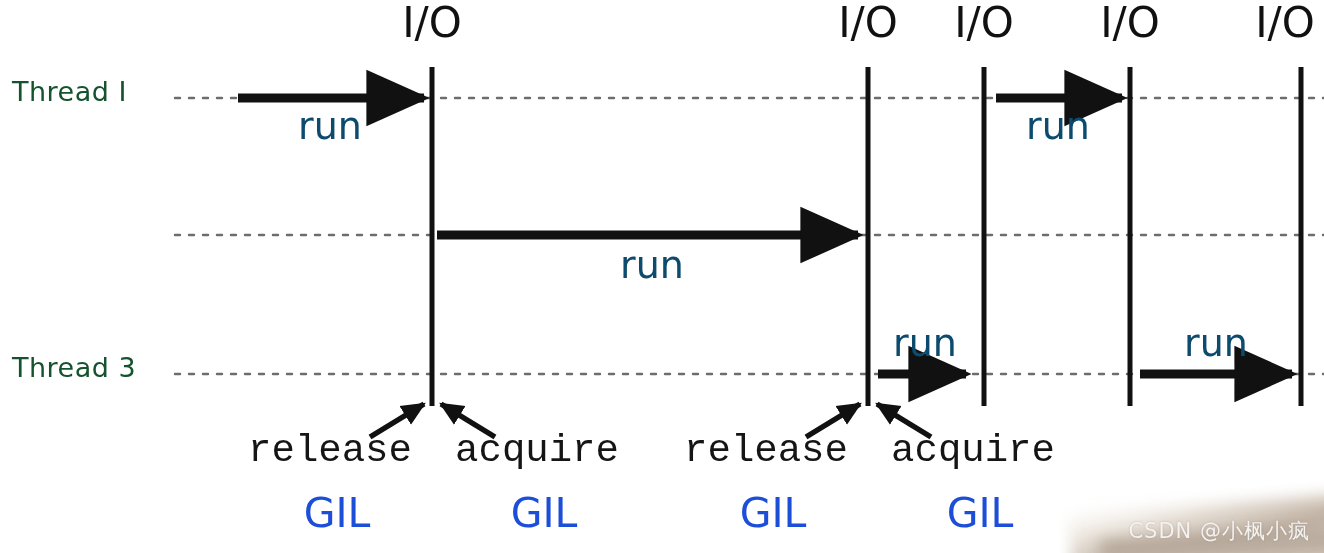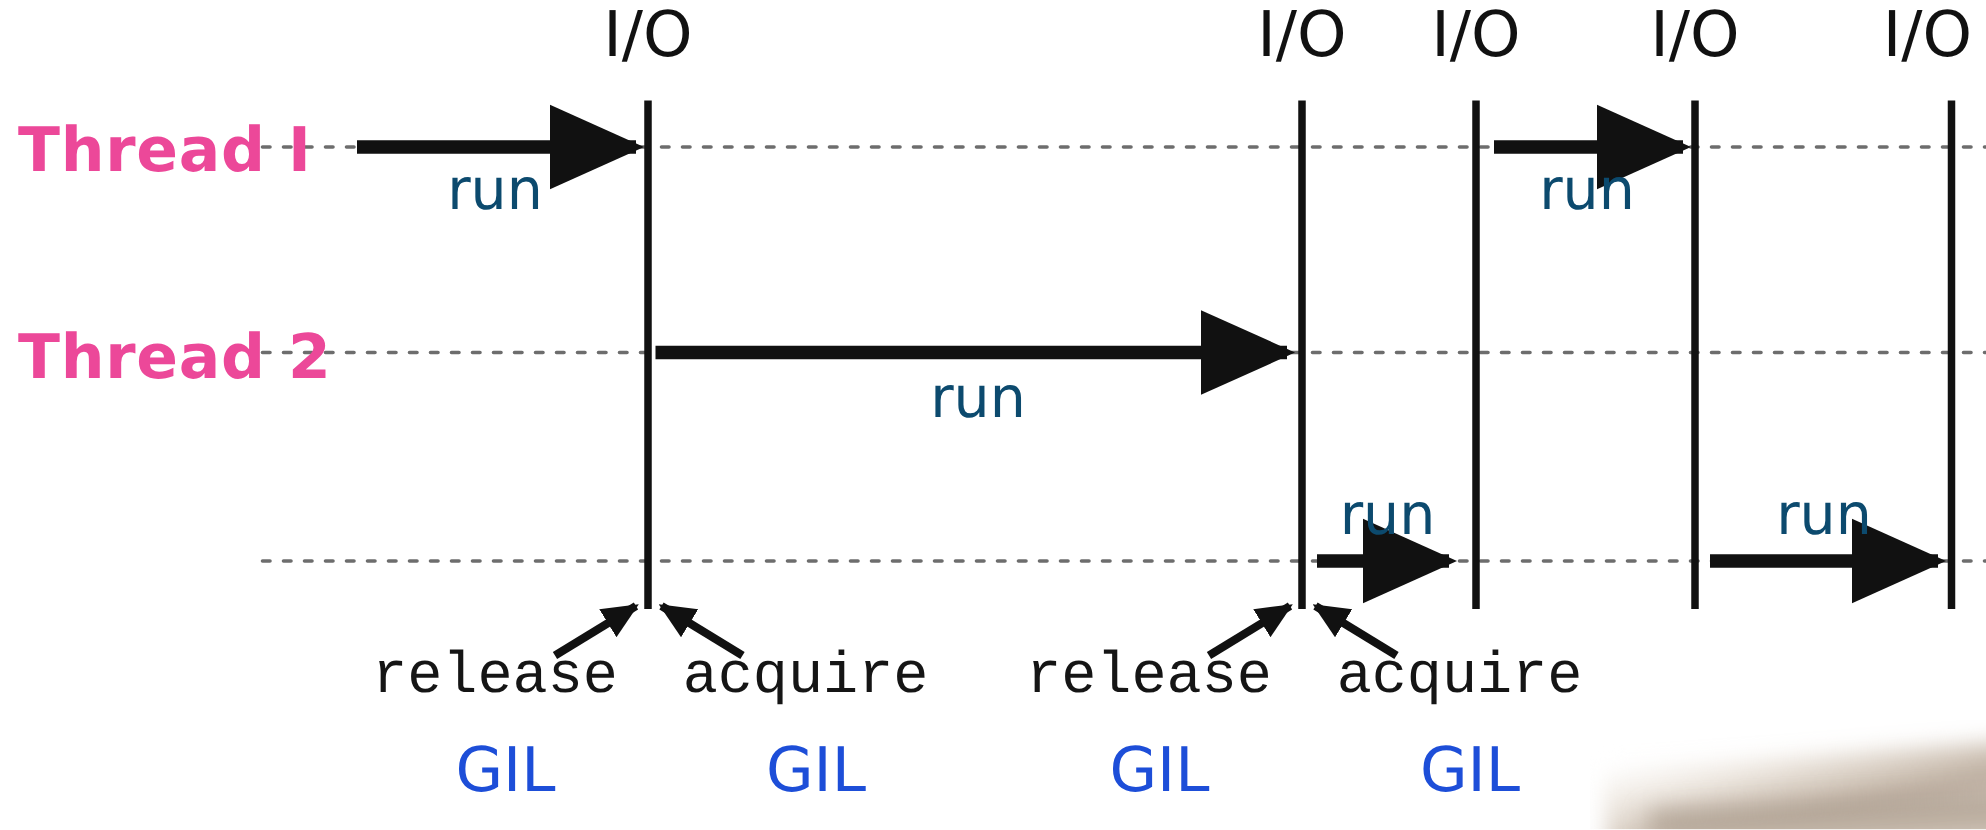--- a/index.html
+++ b/index.html
@@ -21,23 +21,23 @@
   #diagram-svg {
     position: absolute;
     left: 0;
     top: 0;
     width: 1324px;
     height: 553px;
   }
   .thread-label {
     position: absolute;
     font-family: "DejaVu Sans", "Liberation Sans", sans-serif;
-    font-size: 41px;
-    font-weight: 700;
-    color: #ec4899;
+    font-size: 27px;
+    font-weight: 400;
+    color: #14532d;
     letter-spacing: 0.5px;
     white-space: nowrap;
   }
   .io-label {
     position: absolute;
     font-family: "DejaVu Sans", "Liberation Sans", sans-serif;
     font-size: 42px;
     font-weight: 400;
     color: #111111;
     white-space: nowrap;
@@ -150,21 +150,21 @@
 
     <g>
       <line x1="370" y1="437" x2="424" y2="404" stroke="#111111" stroke-width="5.5" marker-end="url(#arrowhead-thin)"></line>
       <line x1="495" y1="437" x2="441" y2="404" stroke="#111111" stroke-width="5.5" marker-end="url(#arrowhead-thin)"></line>
       <line x1="806" y1="437" x2="860" y2="404" stroke="#111111" stroke-width="5.5" marker-end="url(#arrowhead-thin)"></line>
       <line x1="931" y1="437" x2="877" y2="404" stroke="#111111" stroke-width="5.5" marker-end="url(#arrowhead-thin)"></line>
     </g>
   </svg>
 
   <div class="thread-label" style="left:12px; top:76px;">Thread I</div>
-  <div class="thread-label" style="left:12px; top:214px;">Thread 2</div>
+  <div class="thread-label" style="left:12px; top:352px;">Thread 3</div>
 
   <div class="io-label" style="left:432px; top:-2px;">I/O</div>
   <div class="io-label" style="left:868px; top:-2px;">I/O</div>
   <div class="io-label" style="left:984px; top:-2px;">I/O</div>
   <div class="io-label" style="left:1130px; top:-2px;">I/O</div>
   <div class="io-label" style="left:1285px; top:-2px;">I/O</div>
 
   <div class="run-label" style="left:330px; top:104px;">run</div>
   <div class="run-label" style="left:652px; top:243px;">run</div>
   <div class="run-label" style="left:925px; top:321px;">run</div>
@@ -178,14 +178,15 @@
 
   <div class="gil-action" style="left:766px; top:429px;">release</div>
   <div class="gil-word" style="left:773px; top:489px;">GIL</div>
   <div class="gil-action" style="left:973px; top:429px;">acquire</div>
   <div class="gil-word" style="left:980px; top:489px;">GIL</div>
 
   <div id="photo-corner">
     <div class="blur-a"></div>
     <div class="blur-b"></div>
   </div>
+  <div id="watermark">CSDN @小枫小疯</div>
 
 </div>
 
 </body></html>

